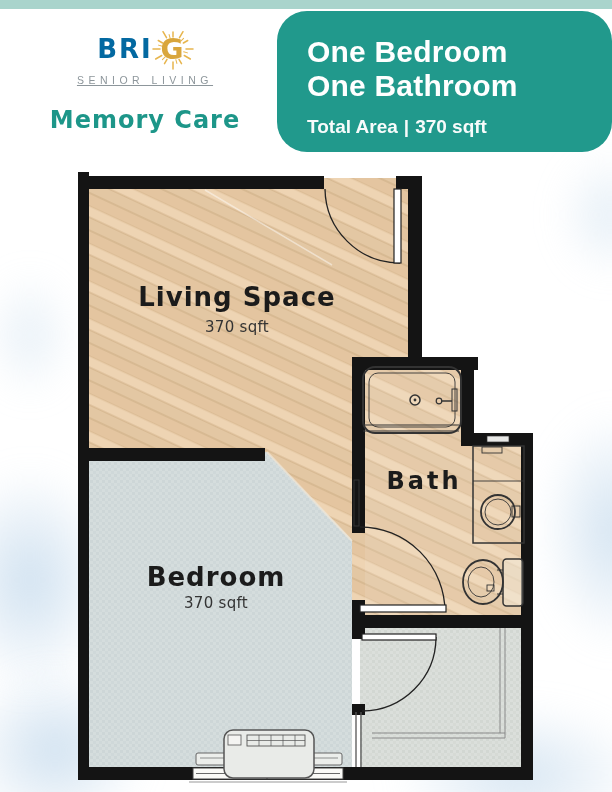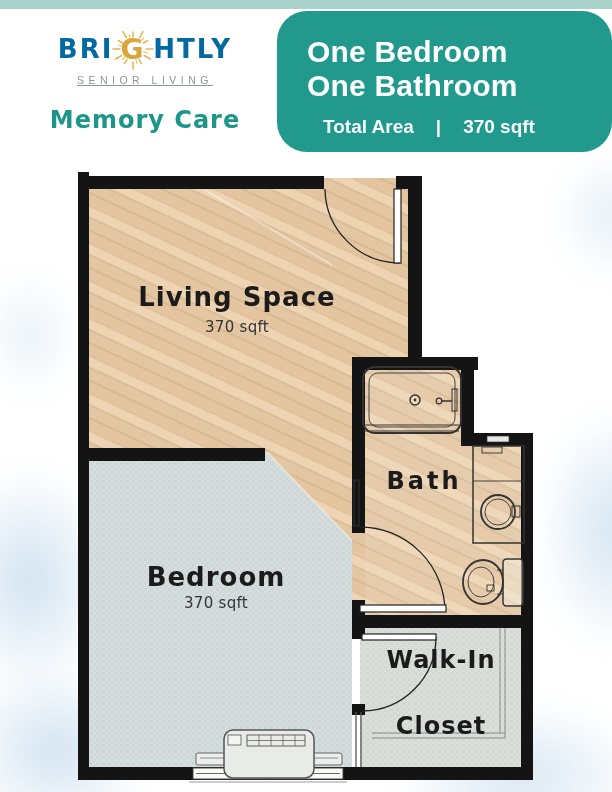--- a/index.html
+++ b/index.html
@@ -17,21 +17,21 @@
   .b6{left:-30px;top:250px;width:120px;height:170px;background:radial-gradient(closest-side,rgba(196,218,236,.4),rgba(196,218,236,0) 75%);}
 
   
   .topstrip{position:absolute;left:0;top:0;width:612px;height:9px;background:#a9d4cc;}
   .unit-card{
     position:absolute;left:277px;top:11px;width:335px;height:141px;
     background:#21998c;color:#ffffff;box-sizing:border-box;padding:24px 0 0 30px;border-radius:30px;
   }
   .unit-title{font-size:30px;line-height:34px;font-weight:700;letter-spacing:.2px;}
   .unit-area{margin-top:13px;font-size:19px;font-weight:600;opacity:.97;}
-  .unit-area span{margin-right:6px;margin-left:16px;}
+  .unit-area span{margin-right:6px;}
   .unit-area span:last-child{margin-right:0;}
 
   .logo-block{position:absolute;left:28px;top:26px;width:234px;text-align:center;}
   .brand-line{
     display:flex;justify-content:center;align-items:center;
     font-family:"DejaVu Sans",sans-serif;font-weight:700;font-size:26px;
     letter-spacing:2px;color:#0369a1;
   }
   .sun-g{width:46px;height:46px;margin:0 -3px;}
   .brand-tagline{
@@ -199,24 +199,20 @@
           <rect x="362" y="634" width="74" height="6" fill="#ffffff" stroke-width="1.2"></rect>
         </g>
       </g>
     </svg>
 
     <div class="room-label lbl-big" style="left:237px;top:297px;">Living Space</div>
     <div class="room-label lbl-sqft" style="left:237px;top:327px;">370 sqft</div>
     <div class="room-label lbl-big" style="left:216px;top:577px;">Bedroom</div>
     <div class="room-label lbl-sqft" style="left:216px;top:603px;">370 sqft</div>
     <div class="room-label lbl-bath" style="left:424px;top:481px;">Bath</div>
-    <div class="room-label lbl-closet" style="left:441px;top:693px;">
-      <div>Walk-In</div>
-      <div>Closet</div>
-    </div>
   </div>
 
   <div class="topstrip"></div>
 
   <div class="logo-block">
     <div class="brand-line">
       <span>BRI</span>
       <svg class="sun-g" viewBox="0 0 46 46">
         <g stroke="#e7b54d" stroke-width="1.5" stroke-linecap="round">
           <line x1="36" y1="23" x2="43" y2="23"></line>
@@ -233,21 +229,20 @@
           <line x1="35" y1="23" x2="40" y2="23" transform="rotate(330 23 23)"></line>
           <line x1="34" y1="23" x2="38" y2="23" transform="rotate(15 23 23)" stroke-width="1"></line>
           <line x1="34" y1="23" x2="38" y2="23" transform="rotate(75 23 23)" stroke-width="1"></line>
           <line x1="34" y1="23" x2="38" y2="23" transform="rotate(135 23 23)" stroke-width="1"></line>
           <line x1="34" y1="23" x2="38" y2="23" transform="rotate(195 23 23)" stroke-width="1"></line>
           <line x1="34" y1="23" x2="38" y2="23" transform="rotate(255 23 23)" stroke-width="1"></line>
           <line x1="34" y1="23" x2="38" y2="23" transform="rotate(315 23 23)" stroke-width="1"></line>
         </g>
         <text x="23" y="33" text-anchor="middle" font-family="DejaVu Sans, sans-serif" font-size="28" font-weight="bold" fill="#d9a63c">G</text>
       </svg>
-      <span>HTLY</span>
     </div>
     <div class="brand-tagline">SENIOR LIVING</div>
     <div class="brand-program">Memory Care</div>
   </div>
 
   <div class="unit-card">
     <div class="unit-title">
       <div>One Bedroom</div>
       <div>One Bathroom</div>
     </div>

